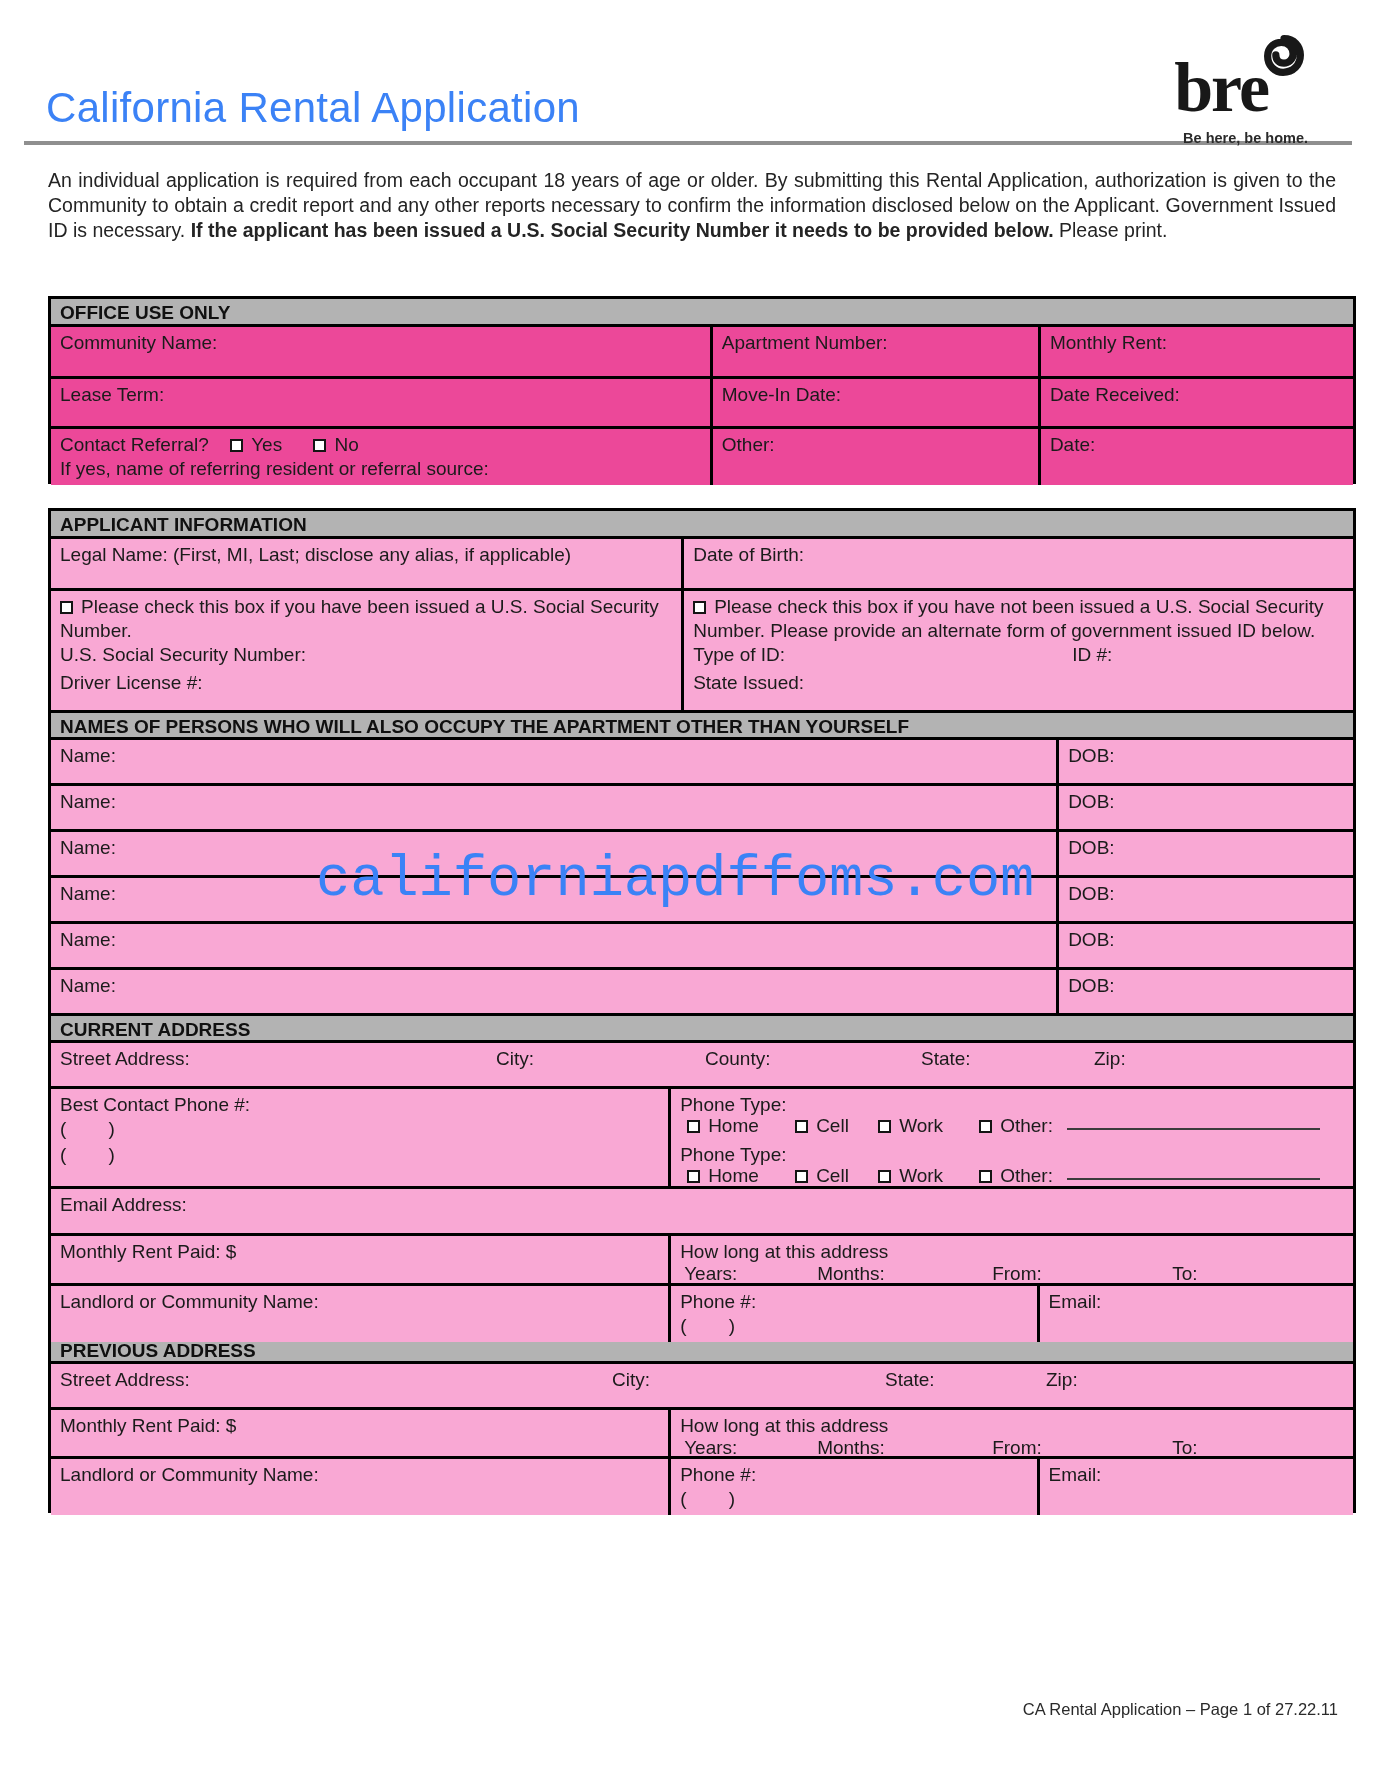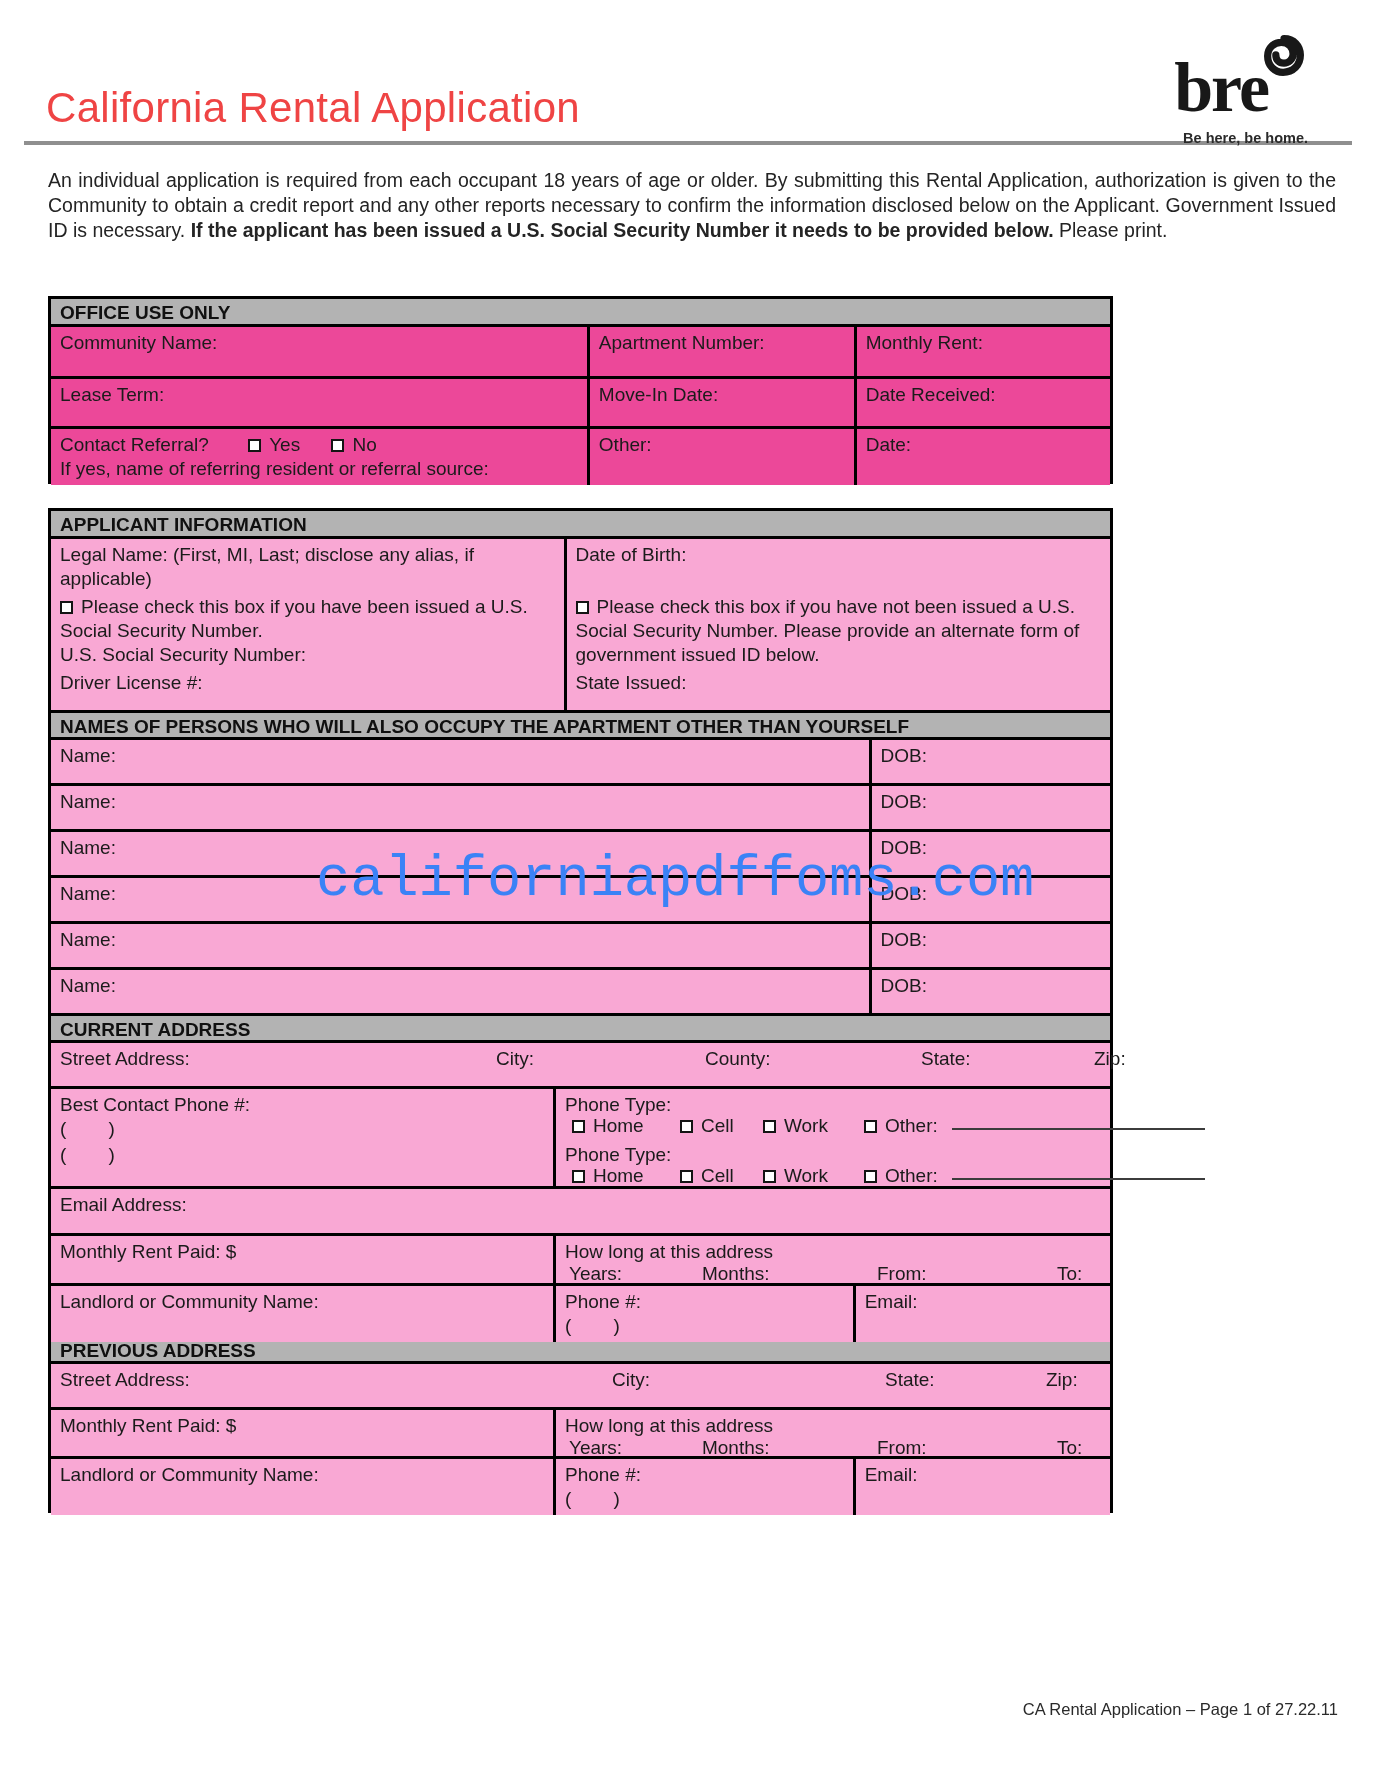--- a/index.html
+++ b/index.html
@@ -1,28 +1,28 @@
 <!DOCTYPE html>
 <html><head>
 <meta charset="utf-8">
 <style>
   *{margin:0;padding:0;box-sizing:border-box}
   html,body{background:#fff}
   .page{position:relative;width:1374px;height:1778px;background:#ffffff;overflow:hidden;
         font-family:"Liberation Sans",sans-serif;color:#1b1b1b}
   
-  .title{position:absolute;left:46px;top:84px;font-size:42px;font-weight:400;letter-spacing:.3px;color:#ef4444}
+  .title{position:absolute;left:46px;top:84px;font-size:42px;font-weight:400;letter-spacing:.3px;color:#3b82f6}
   .rule{position:absolute;left:24px;top:141px;width:1328px;height:4px;background:#8f8f8f}
   .logo-swirl{position:absolute;left:1264px;top:34px}
   .logo-text{position:absolute;left:1110px;top:52px;width:158px;text-align:right;
              font-family:"Liberation Serif",serif;font-weight:700;font-size:70px;line-height:72px;letter-spacing:-2px;color:#181818}
   .logo-tagline{position:absolute;left:1050px;top:130px;width:258px;text-align:right;font-size:14.5px;font-weight:700;color:#2a2a2a}
   .intro{position:absolute;left:48px;top:168px;width:1288px;font-size:19.5px;line-height:25px;text-align:justify;color:#242424}
   
-  .tbl{position:absolute;left:48px;width:1065px;border:3px solid #000;background:#fff}
+  .tbl{position:absolute;left:48px;width:1308px;border:3px solid #000;background:#fff}
   .office-tbl{top:296px}
   .main-tbl{top:508px}
   .bar{background:#b3b3b3;border-bottom:3px solid #000;font-weight:700;font-size:19px;height:28px;line-height:23px;padding:2px 9px;color:#101010}
   .row{display:grid;border-bottom:3px solid #000}
   .row:last-child{border-bottom:0}
   .cell{border-left:3px solid #000;padding:4px 9px;font-size:19px;line-height:24px;position:relative;background:#f9a8d4}
   .cell:first-child{border-left:0}
   .office-tbl .cell{background:#ec4899}
   .c-office{grid-template-columns:50.6% 25.2% 24.2%}
   .c-app{grid-template-columns:48.4% 51.6%}
@@ -64,21 +64,21 @@
     </div>
     <div class="row c-office" style="height:50px">
       <div class="cell"><span>Lease Term:</span></div>
       <div class="cell"><span>Move-In Date:</span></div>
       <div class="cell"><span>Date Received:</span></div>
     </div>
     <div class="row c-office" style="height:52px">
       <div class="cell">
         <div>
           <span>Contact Referral?</span>
-          <span style="margin-left:34px"><span class="cb"></span><span>Yes</span></span>
+          <span style="margin-left:16px"><span class="cb"></span><span>Yes</span></span>
           <span style="margin-left:26px"><span class="cb"></span><span>No</span></span>
         </div>
         <div>If yes, name of referring resident or referral source:</div>
       </div>
       <div class="cell"><span>Other:</span></div>
       <div class="cell"><span>Date:</span></div>
     </div>
   </section>
 
   <section class="tbl main-tbl">

